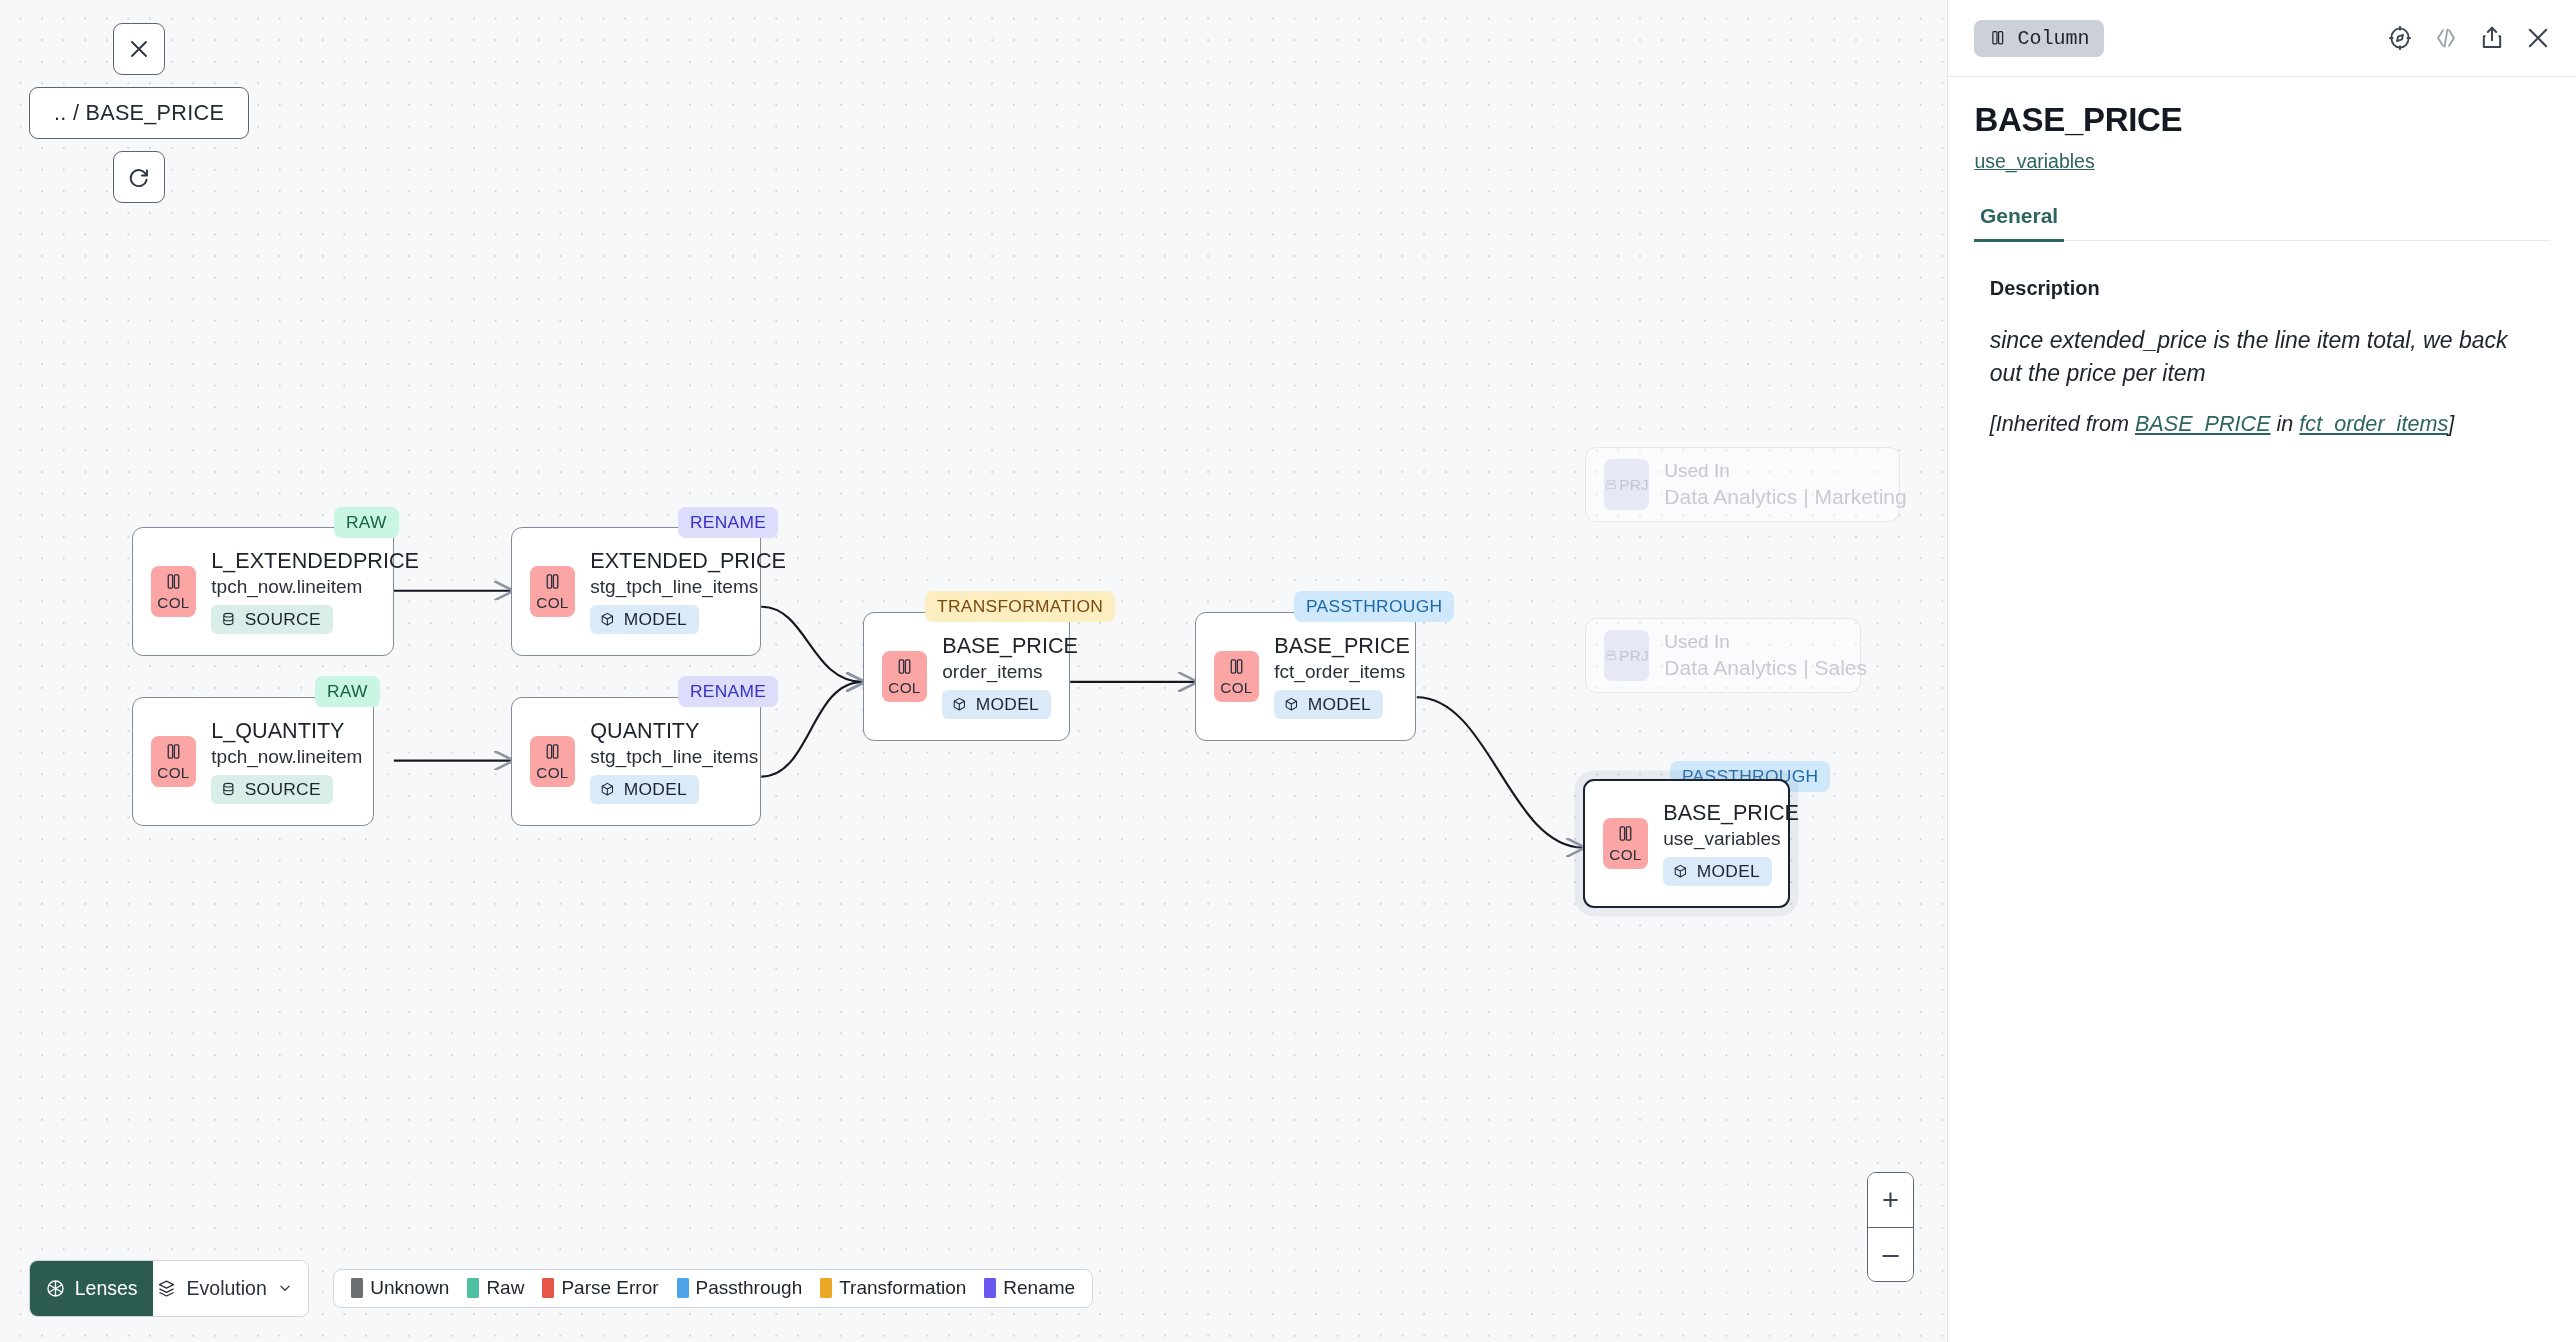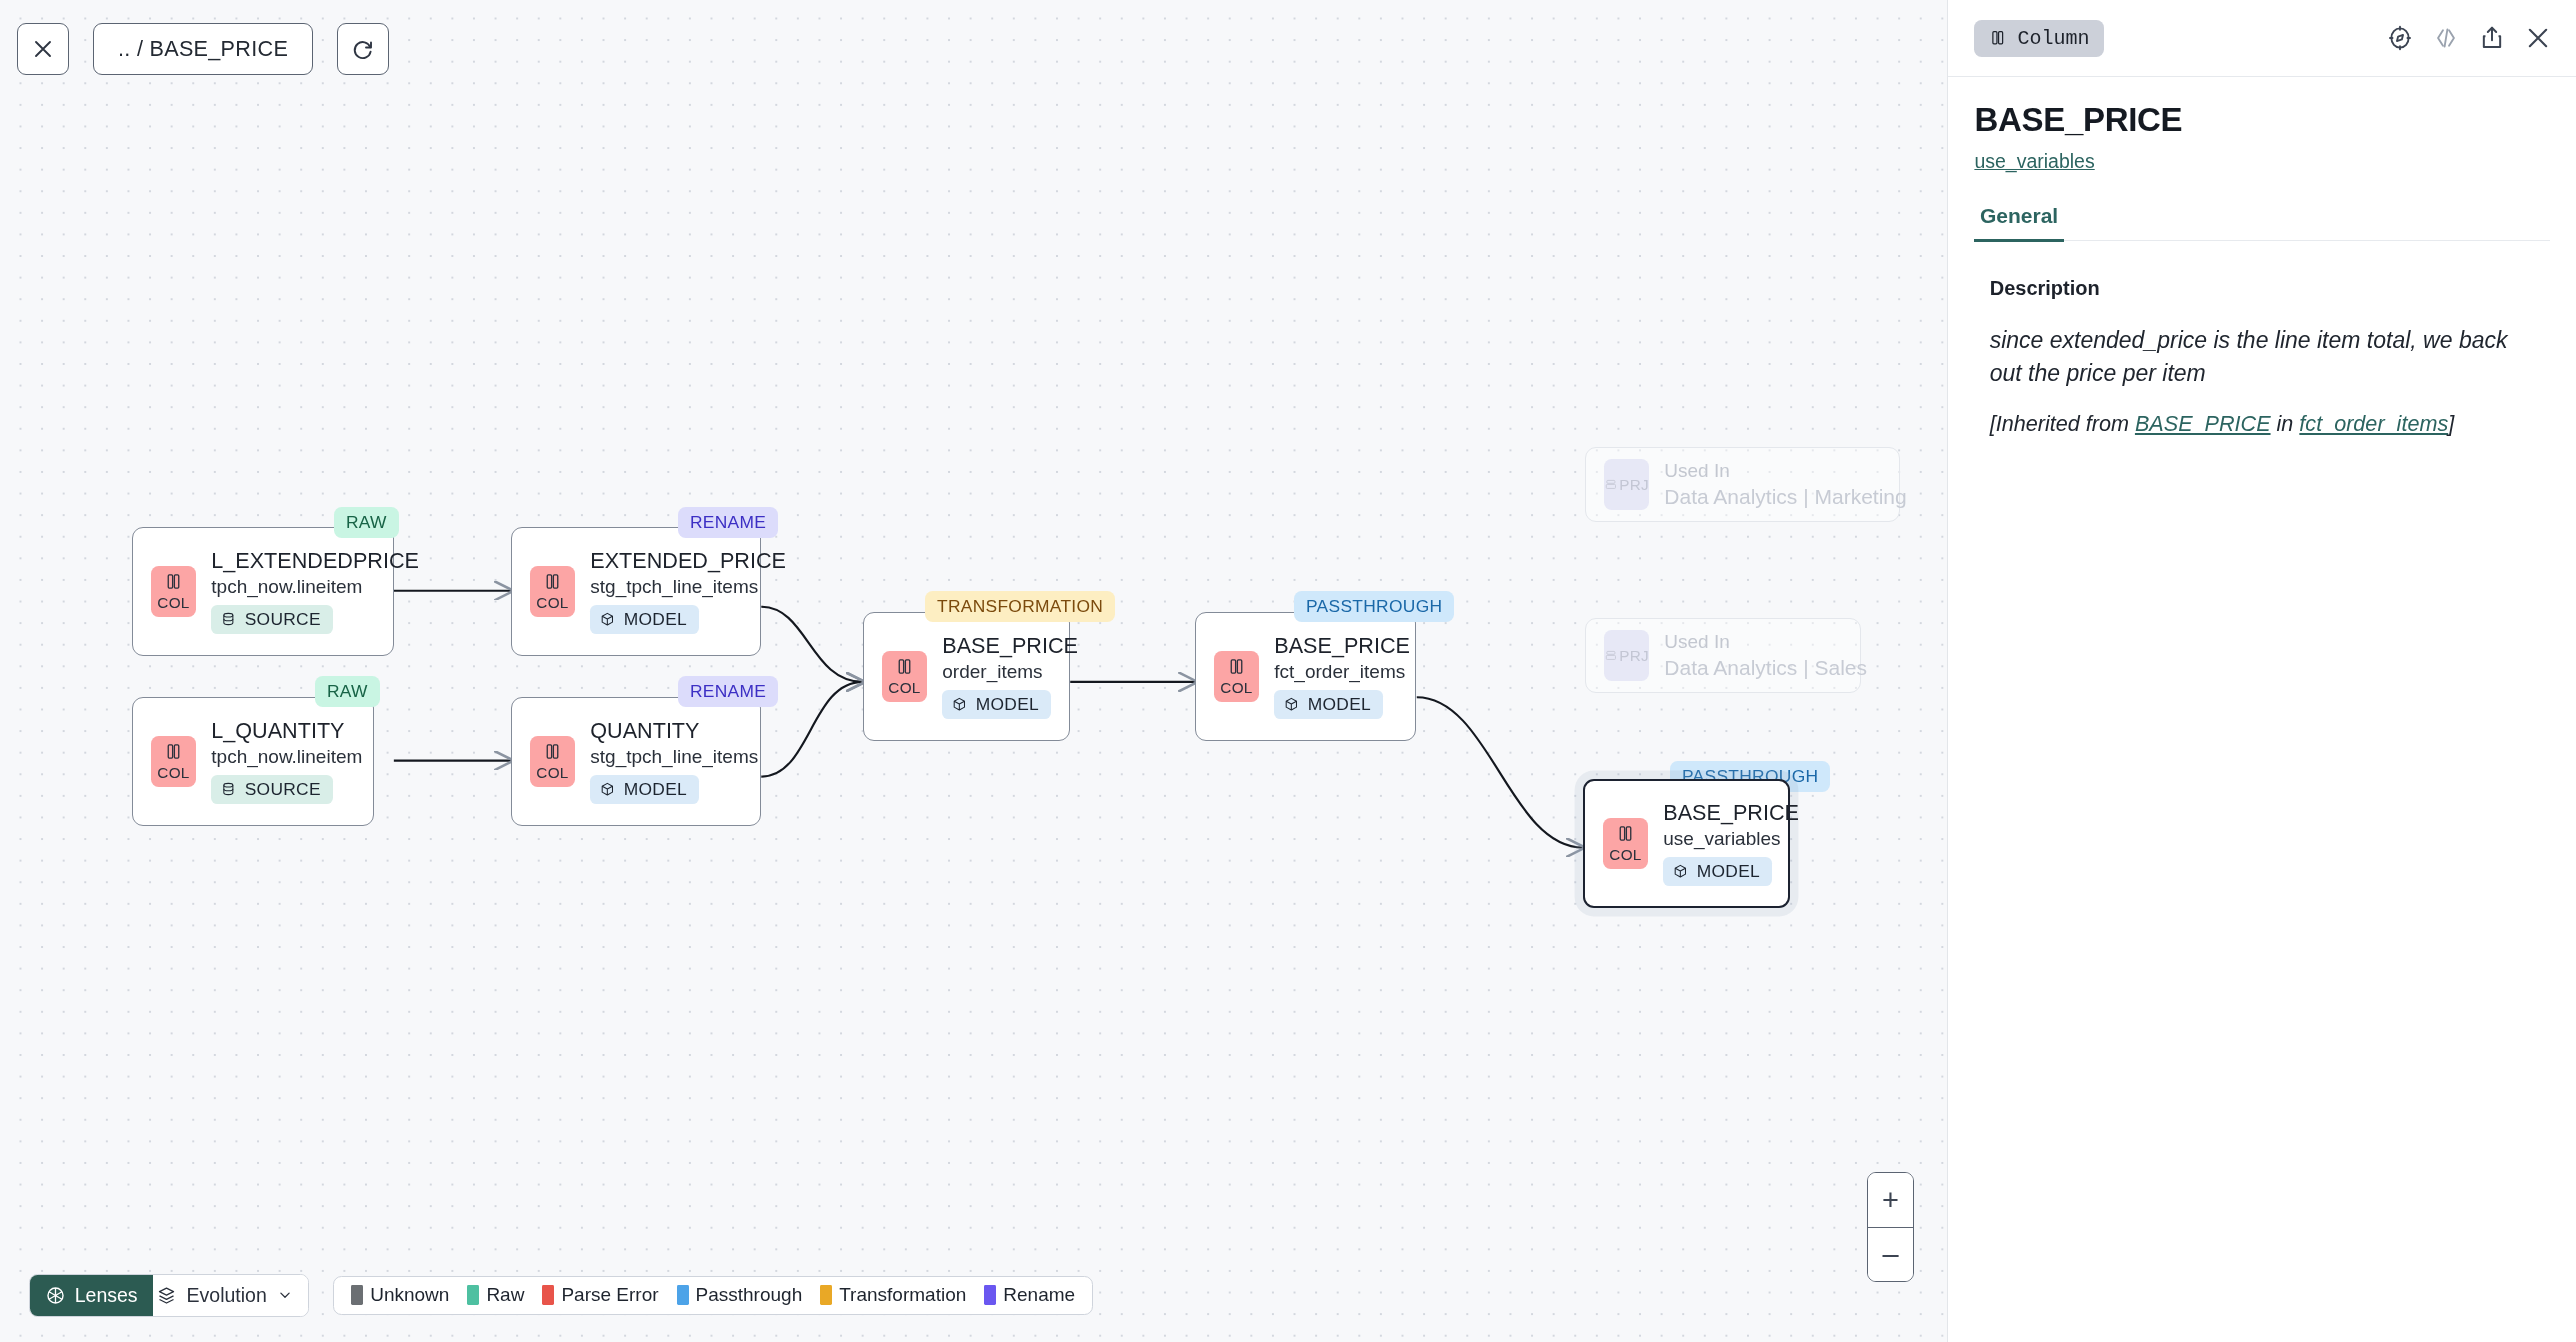--- a/index.html
+++ b/index.html
@@ -20,23 +20,24 @@
     background-image: radial-gradient(circle, #d3d7de 1.1px, transparent 1.2px);
     background-size: 21.6px 21.6px;
     background-position: 9.7px 7.7px;
     overflow: hidden;
     flex: 0 0 1947px;
   }
   .edges { position: absolute; inset: 0; width: 1947px; height: 1343px; pointer-events: none; }
 
   
   .top-controls {
-    position: absolute; top: 23px; left: 17px;
-    display: flex; align-items: center; gap: 24px;
+    position: absolute; top: 23px; left: 29px;
+    display: flex; align-items: center; gap: 12px;
     z-index: 30;
+    flex-direction: column;
   }
   .ctl-btn {
     background: #ffffff;
     border: 1.1px solid #5b6472;
     border-radius: 9px;
     height: 52px;
     display: flex; align-items: center; justify-content: center;
     color: #3c4452;
     cursor: pointer;
   }
@@ -146,21 +147,21 @@
     position: absolute; left: 29px; bottom: 26.4px;
     display: flex; align-items: center; gap: 24px;
     z-index: 30;
   }
   .lens-group {
     display: flex; align-items: stretch;
     border: 1.1px solid #cfd4dc;
     border-radius: 8.4px;
     overflow: hidden;
     background: #ffffff;
-    height: 43px;
+    height: 57px;
   }
   .lens-btn {
     background: #2c5b52; color: #ffffff;
     display: flex; align-items: center; gap: 8.4px;
     padding: 0 15.3px;
     font-size: 19.5px;
     cursor: pointer;
   }
   .evo-btn {
     background: #ffffff; color: #2b313c;

